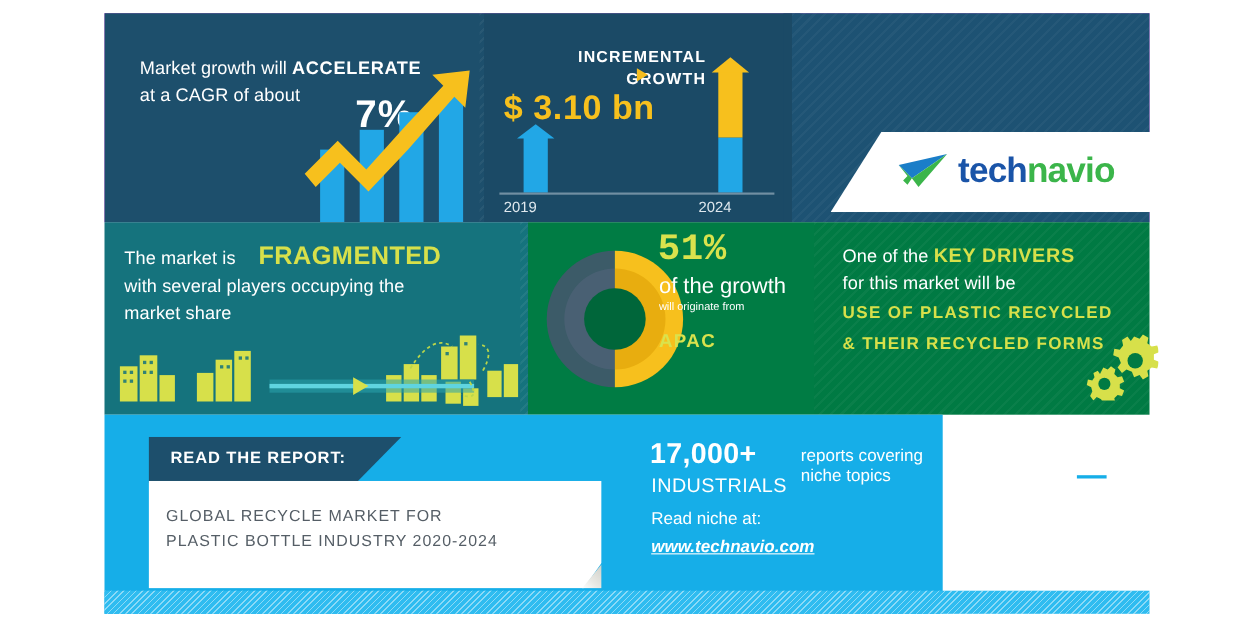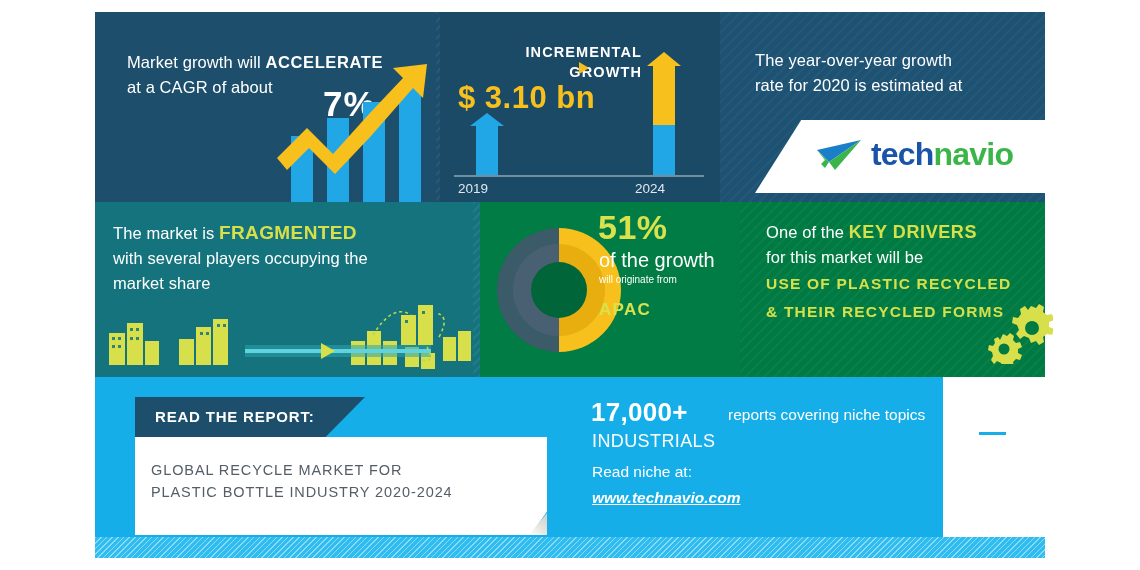--- a/index.html
+++ b/index.html
@@ -58,32 +58,32 @@
   .q3{position:absolute;left:645px;top:0;width:305px;height:175px;background:#007a43;
       background-image:repeating-linear-gradient(135deg,rgba(255,255,255,.04) 0 2px,rgba(0,0,0,0) 2px 7px);}
   .divider2{position:absolute;left:378px;top:0;width:7px;height:175px;
       background:repeating-linear-gradient(135deg,rgba(255,255,255,.06) 0 2px,rgba(0,0,0,0) 2px 6px);}
 
   .q1-text{position:absolute;left:18px;top:18px;width:360px;}
   .hl-yellow{color:#d7e04a;font-weight:bold;letter-spacing:.4px;}
   .cityrow{position:absolute;left:10px;top:95px;width:370px;height:78px;}
 
   .donut{position:absolute;left:13px;top:22px;width:132px;height:132px;}
-  .q2-pct{position:absolute;left:118px;top:6px;color:#d9e24d;font-size:34px;font-weight:bold;letter-spacing:.5px;}
+  .q2-pct{position:absolute;left:118px;top:6px;color:#d9e24d;font-size:34px;font-weight:bold;letter-spacing:.5px;font-family:Liberation Mono, monospace;}
   .q2-l1{position:absolute;left:119px;top:47px;color:#ffffff;font-size:20px;}
   .q2-l2{position:absolute;left:119px;top:72px;color:#ffffff;font-size:10px;}
   .q2-l3{position:absolute;left:119px;top:98px;color:#d9e24d;font-size:17px;font-weight:bold;letter-spacing:1.3px;}
 
   .q3-text{position:absolute;left:26px;top:18px;width:270px;}
   .kd{color:#d7e04a;font-weight:bold;letter-spacing:.6px;}
   .kd2{color:#d7e04a;font-weight:bold;letter-spacing:1.2px;font-size:15.5px;line-height:28px;}
   .gears{position:absolute;left:245px;top:100px;width:68px;height:62px;}
 
   
-  .foot{position:absolute;left:0;top:365px;width:848px;height:181px;background:#16aee8;}
+  .foot{position:absolute;left:0;top:365px;width:762px;height:181px;background:#16aee8;}
   .foot-hatch{position:absolute;left:0;top:160px;width:950px;height:21px;background:#2fbcf0;
       background-image:repeating-linear-gradient(135deg,rgba(255,255,255,.45) 0 1px,rgba(0,0,0,0) 1px 4px);}
 
   .rtr{position:absolute;left:40px;top:20px;width:230px;height:42px;background:#1d4f6c;
        clip-path:polygon(0 0,100% 0,82% 100%,0 100%);}
   .rtr span{position:absolute;left:20px;top:11px;color:#ffffff;font-size:15px;font-weight:bold;letter-spacing:.8px;}
   .card{position:absolute;left:40px;top:60px;width:412px;height:98px;background:#ffffff;
         clip-path:polygon(0 0,100% 0,100% 76%,96% 100%,0 100%);}
   .card-fold{position:absolute;left:434px;top:136px;width:18px;height:22px;
        background:linear-gradient(225deg,#cfcfc8 0%,#e9e9e4 60%,#ffffff 100%);
@@ -144,39 +144,35 @@
       <div class="bar2024a"></div>
       <div class="bar2024b"></div>
       <div class="p2-axis"></div>
       <div class="lbl2019">2019</div>
       <div class="lbl2024">2024</div>
     </div>
 
     <div class="chev"></div>
 
     <div class="p3">
-      <div class="p3-text txt-w">
-        <span>The year-over-year growth</span><br>
-        <span>rate for 2020 is estimated at</span>
-      </div>
       <div class="p3-tri">
         <svg width="70" height="50" viewBox="0 0 70 50">
           <polygon points="35,2 5,48 35,48" fill="#22a7e6"></polygon>
           <polygon points="35,2 65,48 35,48" fill="#f7c01d"></polygon>
         </svg>
       </div>
       <div class="p3-val">6.26%</div>
     </div>
   </div>
 
   <div class="row2">
 
     <div class="q1">
       <div class="q1-text txt-w">
-        <span>The market is </span><span class="hl-yellow" style="font-size:19px;">FRAGMENTED</span><br>
+        <span>The market is </span><span class="hl-yellow" style="font-size:23px;margin-left:16px;">FRAGMENTED</span><br>
         <span>with several players occupying the</span><br>
         <span>market share</span>
       </div>
       <div class="cityrow">
         <svg width="370" height="78" viewBox="0 0 370 78">
           <g fill="#d7e04a">
             <rect x="4" y="36" width="16" height="32"></rect>
                 <rect x="22" y="26" width="16" height="42"></rect>
             <rect x="40" y="44" width="14" height="24"></rect>
             <rect x="74" y="42" width="15" height="26"></rect>

